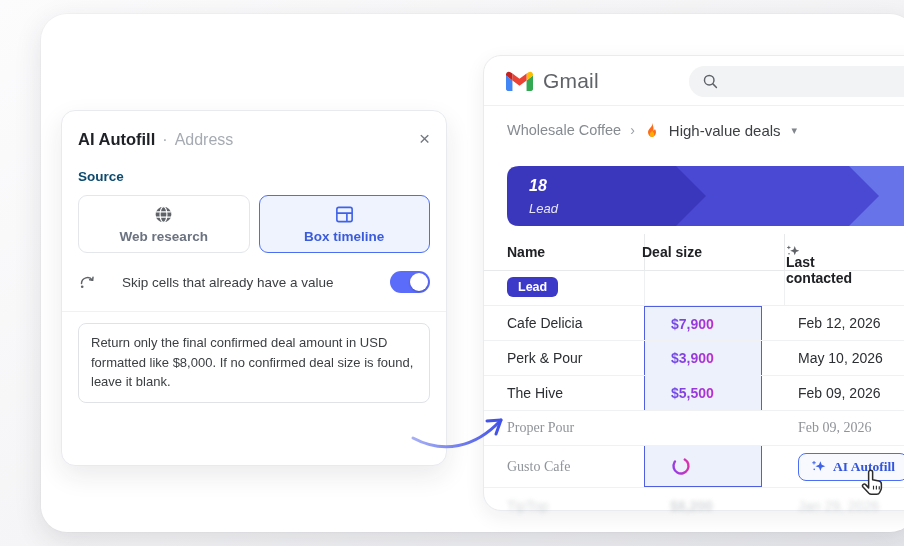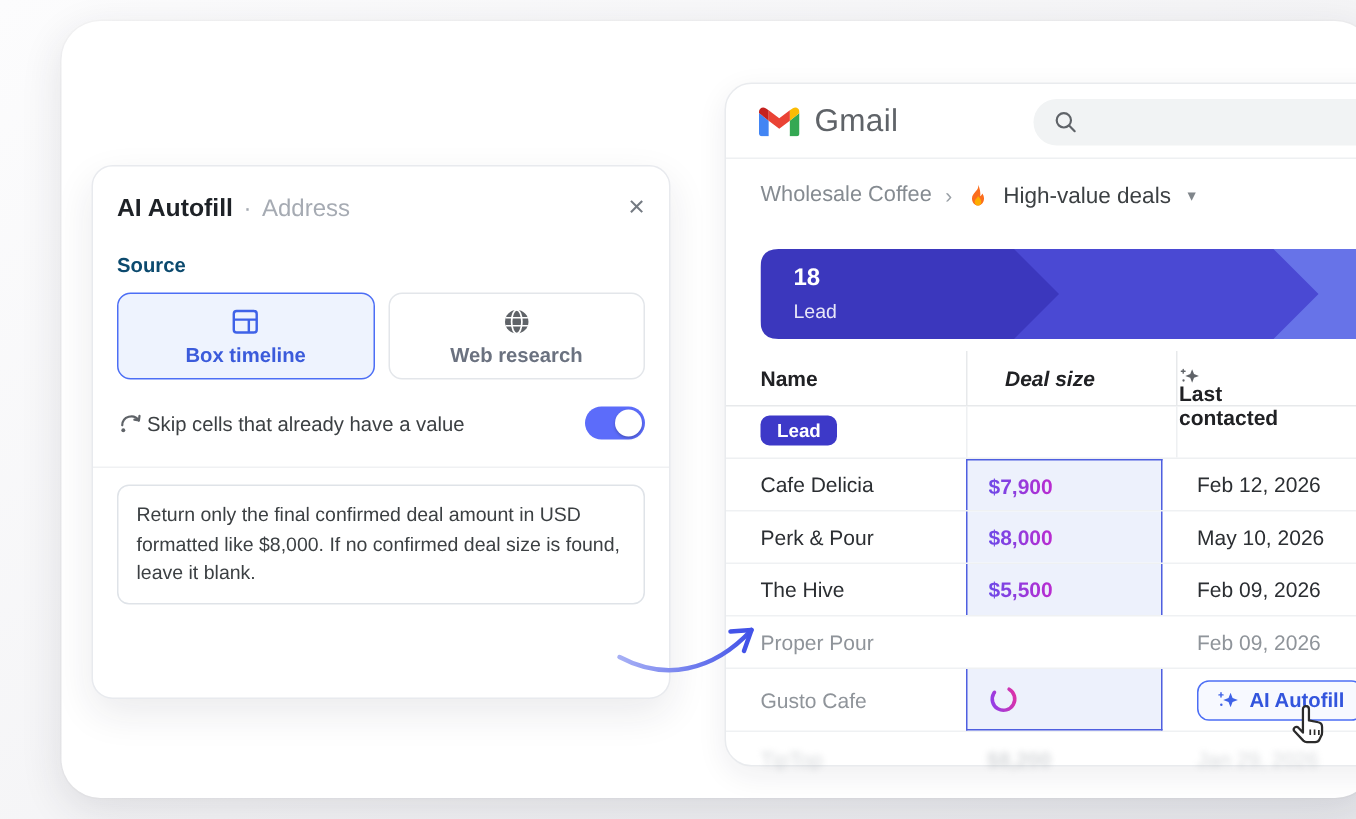--- a/index.html
+++ b/index.html
@@ -29,46 +29,46 @@
     background:#f1f3f4; border-radius:16px; display:flex; align-items:center; padding-left:13px; }
 
   .crumbs { height:48px; display:flex; align-items:center; gap:9px; padding-left:23px;
     font-size:14.5px; color:#858b91; }
   .crumb-cur { color:#3c4043; font-weight:500; font-size:15px; }
   .crumb-sep { color:#9aa0a6; font-size:14px; }
   .caret { color:#80868b; font-size:11px; margin-left:2px; }
 
   .funnel { position:relative; margin:12px 0 0 23px; width:430px; height:60px; }
   .funnel svg { position:absolute; left:0; top:0; }
-  .stage-txt { position:absolute; top:9px; color:#fff; line-height:1.35; }
+  .stage-txt { position:absolute; top:9px; color:#fff; line-height:1.35;font-style:italic; }
   .stage-txt .num { font-size:16px; font-weight:700; display:block; }
   .stage-txt .lbl { font-size:13px; color:rgba(255,255,255,.88); }
 
   .thead { position:relative; margin-top:8px; height:37px; border-bottom:1px solid #e7e9eb;
     font-size:14px; font-weight:700; color:#202124; }
   .thead span { position:absolute; top:10px; }
   .th-name { left:23px; }
-  .th-deal { left:186px;font-style:italic; }
+  .th-deal { left:158px; }
   .th-last { left:302px; display:flex; align-items:flex-end; gap:6px; }
   .thead .vline { position:absolute; top:0; bottom:0; width:1px; background:#e7e9eb; }
 
   .lead-row { position:relative; height:35px; border-bottom:1px solid #eef0f2; }
   .lead-row .vline { position:absolute; top:0; bottom:0; width:1px; background:#eef0f2; }
   .badge { position:absolute; left:23px; top:6px; background:#3d39c8; color:#fff;
     font-size:12.5px; font-weight:600; padding:3px 11px; border-radius:6px; }
 
   .trow { position:relative; height:35px; border-bottom:1px solid #eff1f3;
     font-size:14px; color:#2b2e32; }
   .trow.row-action { height:42px; }
-  .trow.state-dim .c-name, .trow.state-dim .c-last { color:#8f949a; }
+  .trow.state-dim .c-name, .trow.state-dim .c-last { color:#8f949a;font-family:Liberation Serif, serif; }
   .trow.state-blurred { filter:blur(2px); opacity:.4; border-bottom:none; }
   .trow.state-blurred .c-name, .trow.state-blurred .c-last, .trow.state-blurred .deal-val { color:#9aa0a6; }
   .c-name { position:absolute; left:23px; top:50%; transform:translateY(-50%); }
-  .c-deal { position:absolute; left:160px; width:131px; top:0; bottom:0;
-    display:flex; align-items:center; padding-left:14px; }
+  .c-deal { position:absolute; left:160px; width:118px; top:0; bottom:0;
+    display:flex; align-items:center; padding-left:26px; }
   .c-deal.hl { background:#edf1fc; border-left:1.5px solid #4f5fe0; border-right:1.5px solid #4f5fe0; }
   .c-deal.hl-top { border-top:1.5px solid #4f5fe0; }
   .c-deal.hl-bottom { border-bottom:1.5px solid #4f5fe0; }
   .deal-val { font-weight:700; }
   .deal-val.grad { background:linear-gradient(90deg,#6d49e8,#bb2bd0);
     -webkit-background-clip:text; background-clip:text; color:transparent; }
   .c-last { position:absolute; left:314px; top:50%; transform:translateY(-50%); }
   .spinner { display:block; }
 
   .af-btn { display:flex; align-items:center; gap:7px; background:#f7f9ff;
@@ -84,21 +84,21 @@
   .dlg-title { font-size:16.5px; font-weight:700; color:#1e2227; }
   .dlg-dot, .dlg-sub { font-size:16px; color:#a6abb3; }
   .dlg-close { margin-left:auto; font-size:19px; color:#747a82; line-height:1;
     background:none; border:none; cursor:pointer; font-family:inherit; }
   .sec-label { font-size:13.5px; font-weight:700; color:#0c4a6e; margin-top:20px; }
   .opt-row { display:flex; gap:9px; margin-top:11px; }
   .opt { flex:1; height:58px; border:1px solid #e3e6ea; border-radius:9px; background:#fff;
     display:flex; flex-direction:column; align-items:center; justify-content:center; gap:4px;
     font-family:inherit; font-size:13.5px; font-weight:600; color:#6b7280; cursor:pointer; }
   .opt.sel { background:#eef3fe; border:1.5px solid #4c6ef5; color:#3b5bdb; }
-  .toggle-row { display:flex; align-items:center; gap:2px; margin-top:18px;
+  .toggle-row { display:flex; align-items:center; gap:26px; margin-top:18px;
     font-size:13.5px; color:#3c4043; }
   .toggle { margin-left:auto; width:40px; height:22px; border-radius:11px; background:#5c6cfa;
     position:relative; border:none; cursor:pointer; }
   .toggle .knob { position:absolute; right:2px; top:2px; width:18px; height:18px;
     border-radius:50%; background:#fff; box-shadow:0 1px 2px rgba(0,0,0,.25); }
   .dlg-divider { height:1px; background:#f0f1f3; margin:18px -16px 0; }
   .instr-box { margin-top:11px; width:100%; height:80px; border:1px solid #dfe3e8;
     border-radius:8px; padding:9px 12px; resize:none; font-family:inherit;
     font-size:13px; line-height:1.5; color:#3c4043; outline:none; }
 
@@ -198,21 +198,21 @@
     </span>
     <span class="c-last">
       <span class="">Feb 12, 2026</span>
       
       
     </span>
   </div>
           <div class="trow state-normal">
     <span class="c-name">Perk &amp; Pour</span>
     <span class="c-deal hl">
-      <span class="deal-val grad">$8,000</span>
+      <span class="deal-val grad">$3,900</span>
 
     </span>
     <span class="c-last">
       <span class="">May 10, 2026</span>
       
       
     </span>
   </div>
           <div class="trow state-normal">
     <span class="c-name">The Hive</span>
@@ -277,35 +277,35 @@
       <div class="dlg-title-row">
         <span class="dlg-title">AI Autofill</span>
         <span class="dlg-dot">·</span>
         <span class="dlg-sub">Address</span>
         <button class="dlg-close">×</button>
       </div>
 
       <div class="sec-label">Source</div>
 
       <div class="opt-row">
+        <button class="opt">
+          <svg width="21" height="21" viewBox="0 0 22 22">
+            <circle cx="11" cy="11" r="8.2" fill="#5f6368"></circle>
+            <ellipse cx="11" cy="11" rx="3.6" ry="8.2" fill="none" stroke="#fff" stroke-width="1.2"></ellipse>
+            <path d="M3.2 8.2h15.6M3.2 13.8h15.6" stroke="#fff" stroke-width="1.2" fill="none"></path>
+          </svg>
+          <span>Web research</span>
+        </button>
         <button class="opt sel">
           <svg width="21" height="21" viewBox="0 0 22 22">
             <rect x="3" y="3.5" width="16" height="15" rx="2" fill="none" stroke="#3f62e8" stroke-width="1.7"></rect>
             <line x1="3" y1="9.5" x2="19" y2="9.5" stroke="#3f62e8" stroke-width="1.7"></line>
             <line x1="13.5" y1="9.5" x2="13.5" y2="18.5" stroke="#3f62e8" stroke-width="1.7"></line>
           </svg>
           <span>Box timeline</span>
-        </button>
-        <button class="opt">
-          <svg width="21" height="21" viewBox="0 0 22 22">
-            <circle cx="11" cy="11" r="8.2" fill="#5f6368"></circle>
-            <ellipse cx="11" cy="11" rx="3.6" ry="8.2" fill="none" stroke="#fff" stroke-width="1.2"></ellipse>
-            <path d="M3.2 8.2h15.6M3.2 13.8h15.6" stroke="#fff" stroke-width="1.2" fill="none"></path>
-          </svg>
-          <span>Web research</span>
         </button>
       </div>
 
       <div class="toggle-row">
         <svg width="18" height="18" viewBox="0 0 18 18">
           <path d="M3.5 10.5a6 6 0 0 1 11-3.2" fill="none" stroke="#5f6368" stroke-width="1.5" stroke-linecap="round"></path>
           <path d="M15 4.3l-.4 3-3-.5" fill="none" stroke="#5f6368" stroke-width="1.5" stroke-linecap="round" stroke-linejoin="round"></path>
           <circle cx="4.2" cy="13.8" r="1.3" fill="#5f6368"></circle>
         </svg>
         <span>Skip cells that already have a value</span>

